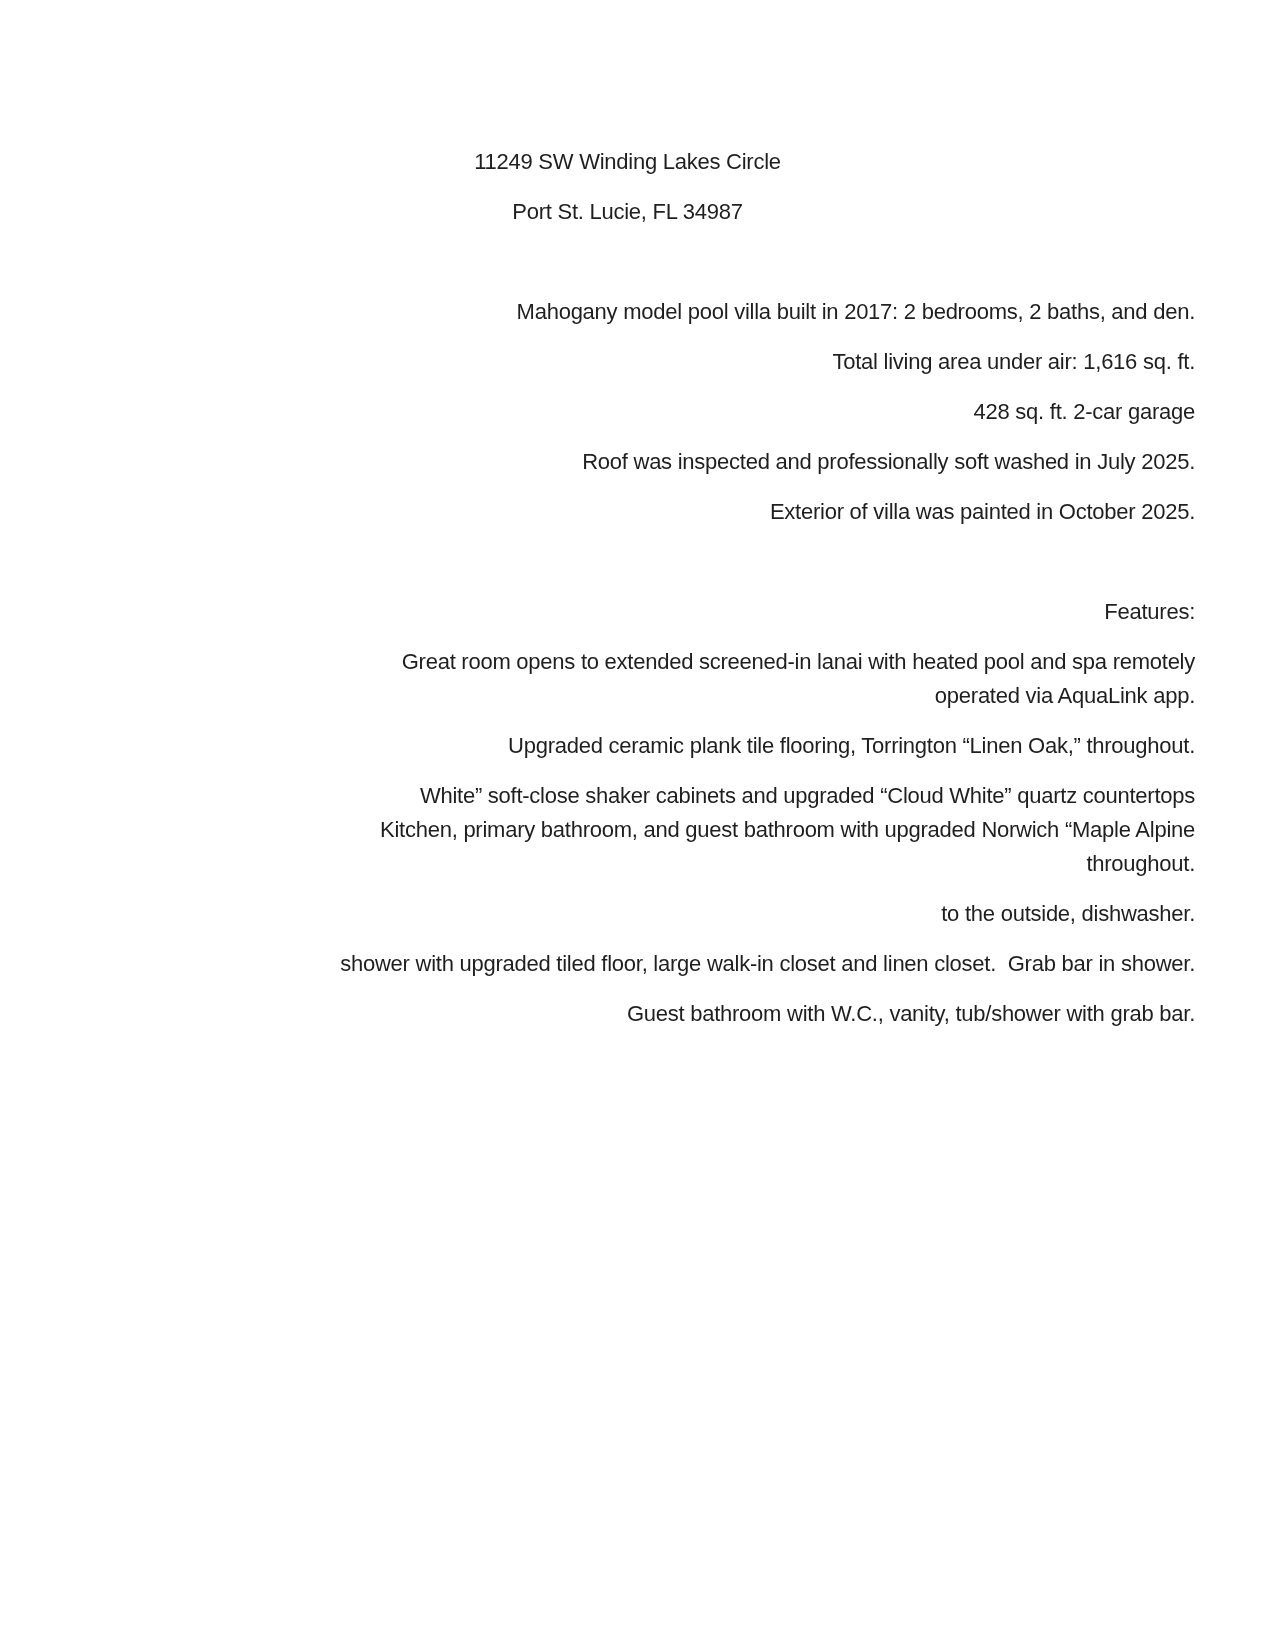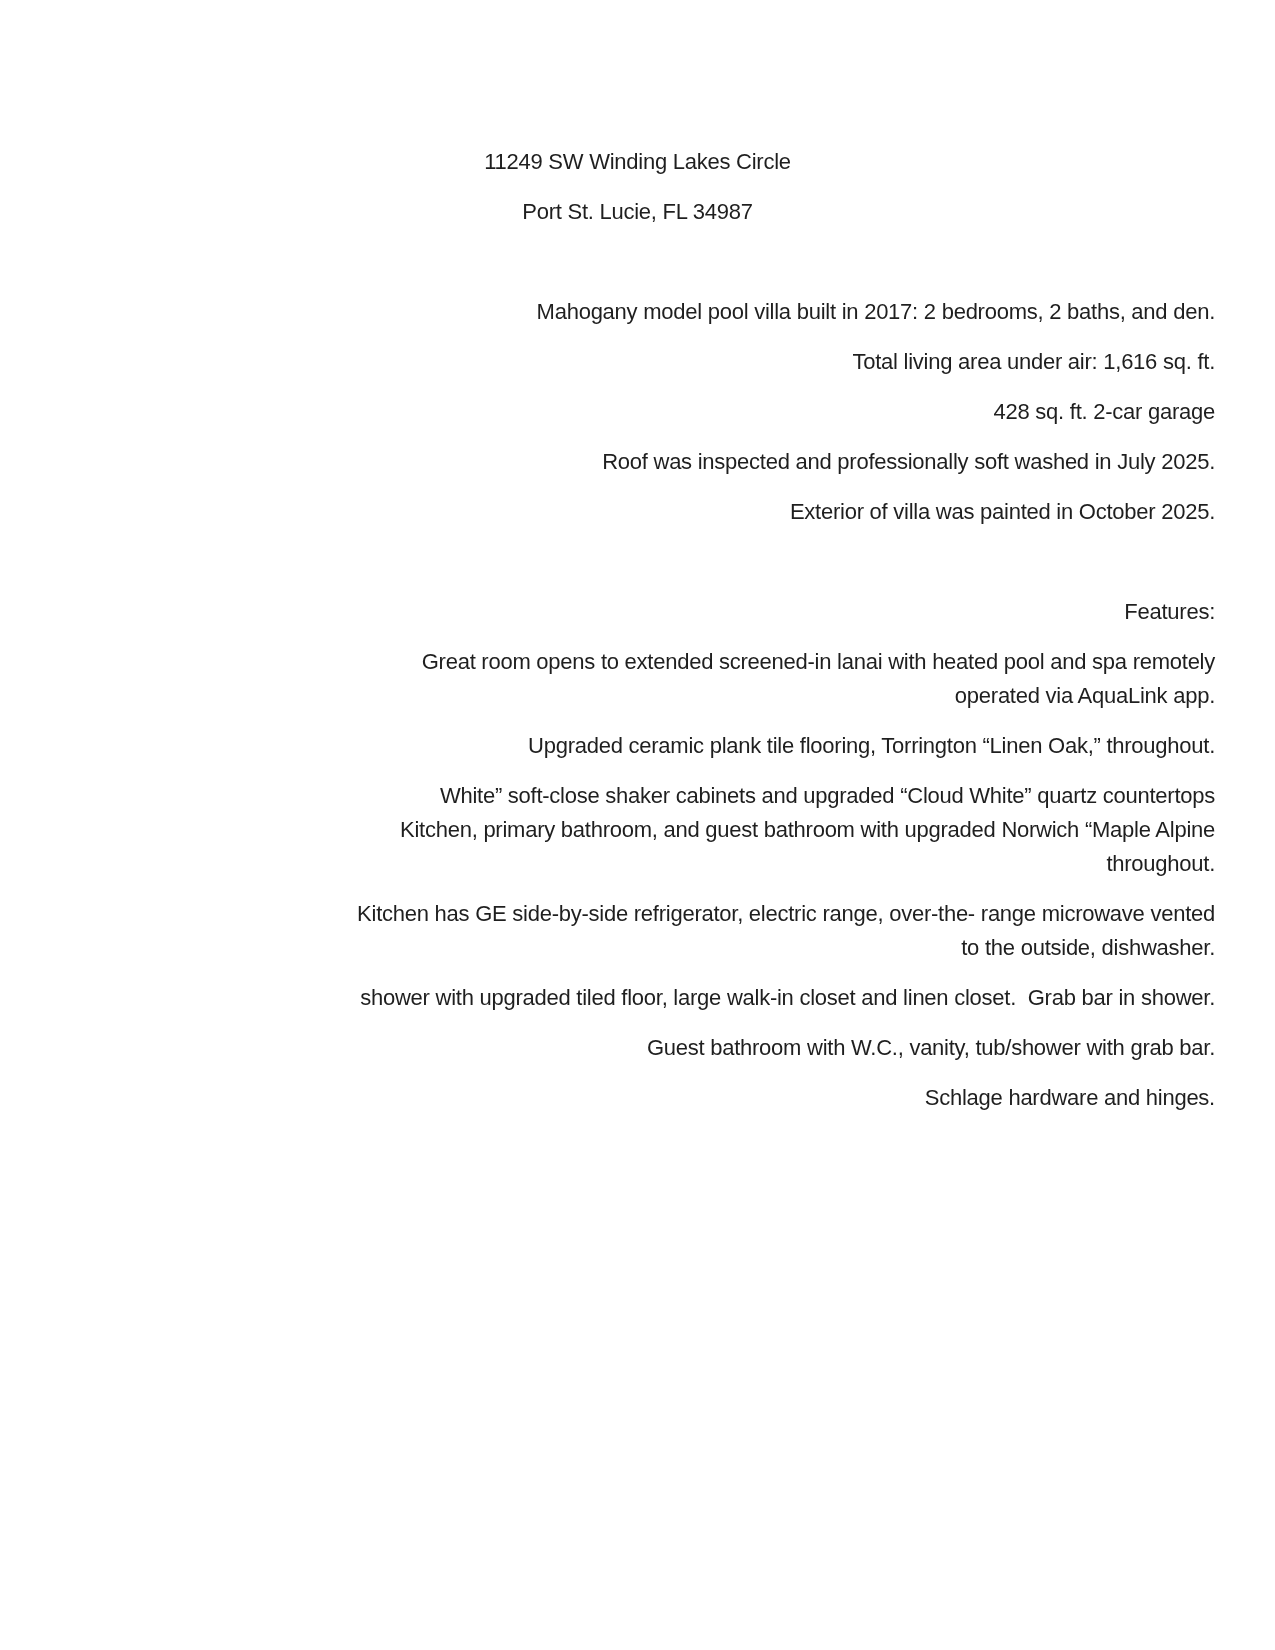--- a/index.html
+++ b/index.html
@@ -10,21 +10,21 @@
   .page {
     position: relative;
     width: 1275px;
     height: 1650px;
     background: #ffffff;
     overflow: hidden;
     font-family: "Liberation Sans", "DejaVu Sans", sans-serif;
     color: #1f1f1f;
   }
   .content {
-    padding: 145px 60px 0 144px;
+    padding: 145px 80px 0 144px;
   }
   .para {
     font-size: 22px;
     line-height: 34px;
     letter-spacing: -0.25px;
     margin: 0 0 16px 0;
     white-space: pre;
   }
   .para .line {
     white-space: pre;
@@ -54,19 +54,18 @@
     <div class="para"><div class="line">428 sq. ft. 2-car garage</div></div>
     <div class="para"><div class="line">Roof was inspected and professionally soft washed in July 2025.</div></div>
     <div class="para"><div class="line">Exterior of villa was painted in October 2025.</div></div>
 
     <div class="spacer"></div>
 
     <div class="para"><div class="line">Features:</div></div>
     <div class="para"><div class="line">Great room opens to extended screened-in lanai with heated pool and spa remotely</div><div class="line">operated via AquaLink app.</div></div>
     <div class="para"><div class="line">Upgraded ceramic plank tile flooring, Torrington “Linen Oak,” throughout.</div></div>
     <div class="para"><div class="line">White” soft-close shaker cabinets and upgraded “Cloud White” quartz countertops</div><div class="line">Kitchen, primary bathroom, and guest bathroom with upgraded Norwich “Maple Alpine</div><div class="line">throughout.</div></div>
-    <div class="para"><div class="line">Kitchen has GE side-by-side refrigerator, electric range, over-the- range microwave vented</div><div class="line">to the outside, dishwasher.</div></div>
+    <div class="para"><div class="line">to the outside, dishwasher.</div></div>
     <div class="para"><div class="line">shower with upgraded tiled floor, large walk-in closet and linen closet.  Grab bar in shower.</div></div>
     <div class="para"><div class="line">Guest bathroom with W.C., vanity, tub/shower with grab bar.</div></div>
-    <div class="para"><div class="line">Schlage hardware and hinges.</div></div>
 
   </div>
 </div>
 
 </body></html>

